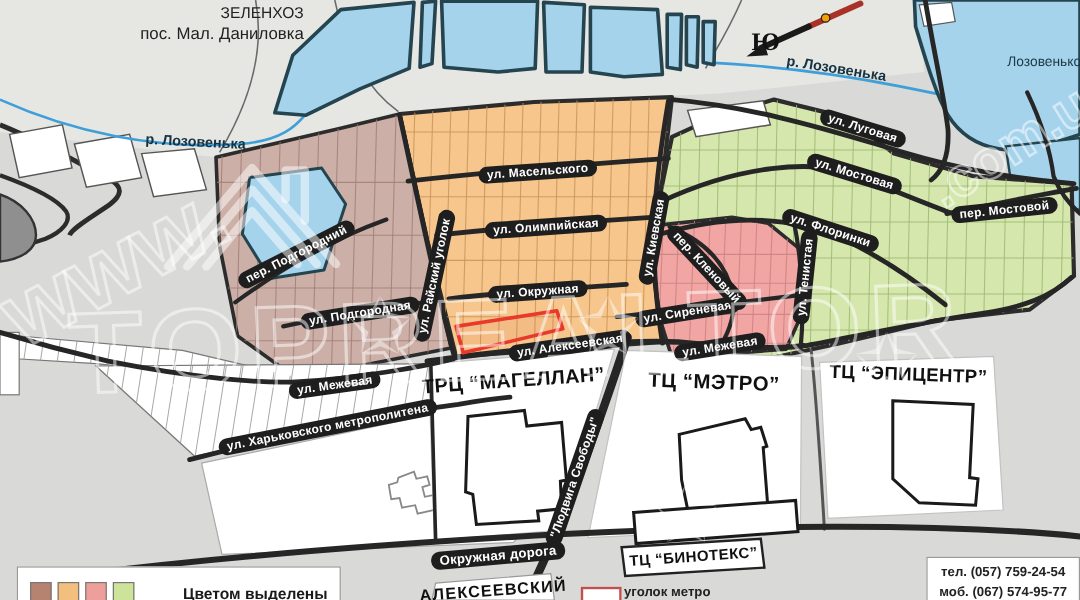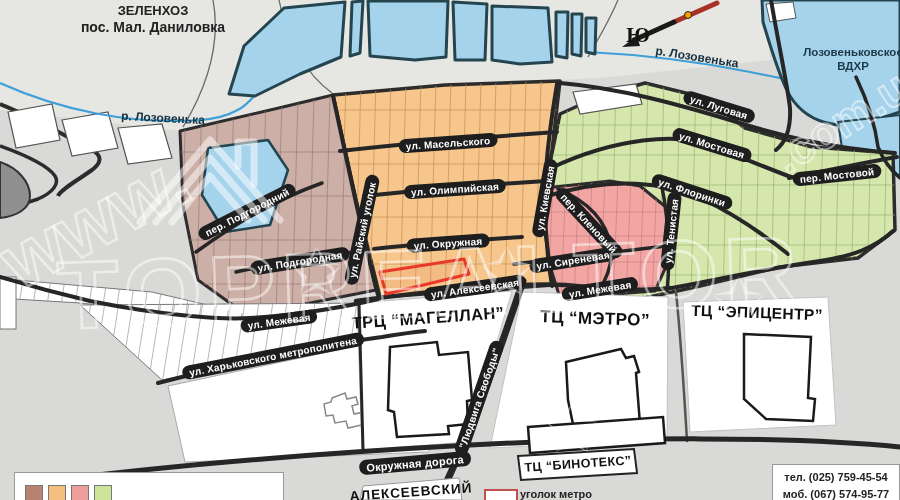--- a/index.html
+++ b/index.html
@@ -4,21 +4,21 @@
 <style>
   html,body{margin:0;padding:0;background:#fff;}
   #app{position:relative;width:900px;height:500px;overflow:hidden;
        background:#d9d9d7;font-family:"Liberation Sans",sans-serif;}
   #mapsvg{position:absolute;left:0;top:0;z-index:10;}
   .lbl{position:absolute;z-index:20;transform:translate(-50%,-50%) rotate(var(--r,0deg));
        white-space:nowrap;}
   .st{background:#1e1e1e;color:#fff;font-size:10px;font-weight:bold;
       padding:1.5px 7px;border-radius:7px;letter-spacing:.2px;}
   .st.big{font-size:11px;}
-  .area{color:#222;font-weight:bold;text-align:center;line-height:1.25;}
+  .area{color:#222;font-weight:normal;text-align:right;line-height:1.25;margin-left:32px;}
   .river{color:#143241;font-weight:bold;font-size:12px;}
   .mall{color:#101010;font-weight:bold;letter-spacing:.4px;}
   .compass-s{font-family:"Liberation Serif",serif;font-weight:bold;font-size:21px;color:#111;}
   .box{position:absolute;z-index:22;background:#fff;border:1px solid #999;}
   #legend-box{left:14px;top:472px;width:248px;height:34px;display:flex;
               align-items:center;padding:4px 10px;gap:5px;}
   .swatch{width:16px;height:16px;border:1px solid #777;flex:0 0 auto;}
   #legend-text{margin-left:auto;font-weight:bold;font-size:13px;color:#1a1a1a;}
   #phone-box{left:772px;top:464px;width:126px;height:40px;text-align:center;
              font-weight:bold;font-size:11px;color:#222;line-height:1.5;padding-top:4px;}
@@ -342,25 +342,26 @@
 <div class="lbl mall" style="left:595px;top:319px;--r:2deg;font-size:17px">ТЦ “МЭТРО”</div>
 <div class="lbl mall" style="left:757px;top:313px;--r:2deg;font-size:15.5px">ТЦ “ЭПИЦЕНТР”</div>
 <div class="lbl mall" style="left:578px;top:464px;--r:-4deg;font-size:12.5px">ТЦ “БИНОТЕКС”</div>
 <div class="lbl mall" style="left:411px;top:492px;--r:-4deg;font-size:13.5px;letter-spacing:1px">АЛЕКСЕЕВСКИЙ</div>
 
 <div class="box" id="legend-box">
   <span class="swatch" style="background: rgb(181, 131, 111);"></span>
   <span class="swatch" style="background: rgb(243, 191, 126);"></span>
   <span class="swatch" style="background: rgb(239, 159, 155);"></span>
   <span class="swatch" style="background: rgb(205, 227, 154);"></span>
+  <span id="legend-text">Цветом выделены</span>
 </div>
 <div id="metro-icon"></div>
 <div id="metro-text">уголок метро</div>
 <div class="box" id="phone-box">
-  <div>тел. (025) 759-45-54</div>
+  <div>тел. (057) 759-24-54</div>
   <div>моб. (067) 574-95-77</div>
 </div>
 
 <div class="wm" style="left:-5px;top:175px;font-size:78px;transform:rotate(-28deg)">www.</div>
 <div class="wm" style="left:75px;top:228px;font-size:96px;letter-spacing:6px;transform:rotate(-2deg) scaleX(1.05)">TOPREALTOR</div>
 <div class="wm" style="left:765px;top:88px;font-size:46px;transform:rotate(-32deg);-webkit-text-stroke:2px rgba(255,255,255,.5)">.com.ua</div>
 <span class="wm-star" style="left:290px;top:235px">✩</span>
 <span class="wm-star" style="left:480px;top:235px">✩</span>
 <span class="wm-star" style="left:545px;top:392px">✩</span>
 <span class="wm-star" style="left:712px;top:265px">✩</span>

